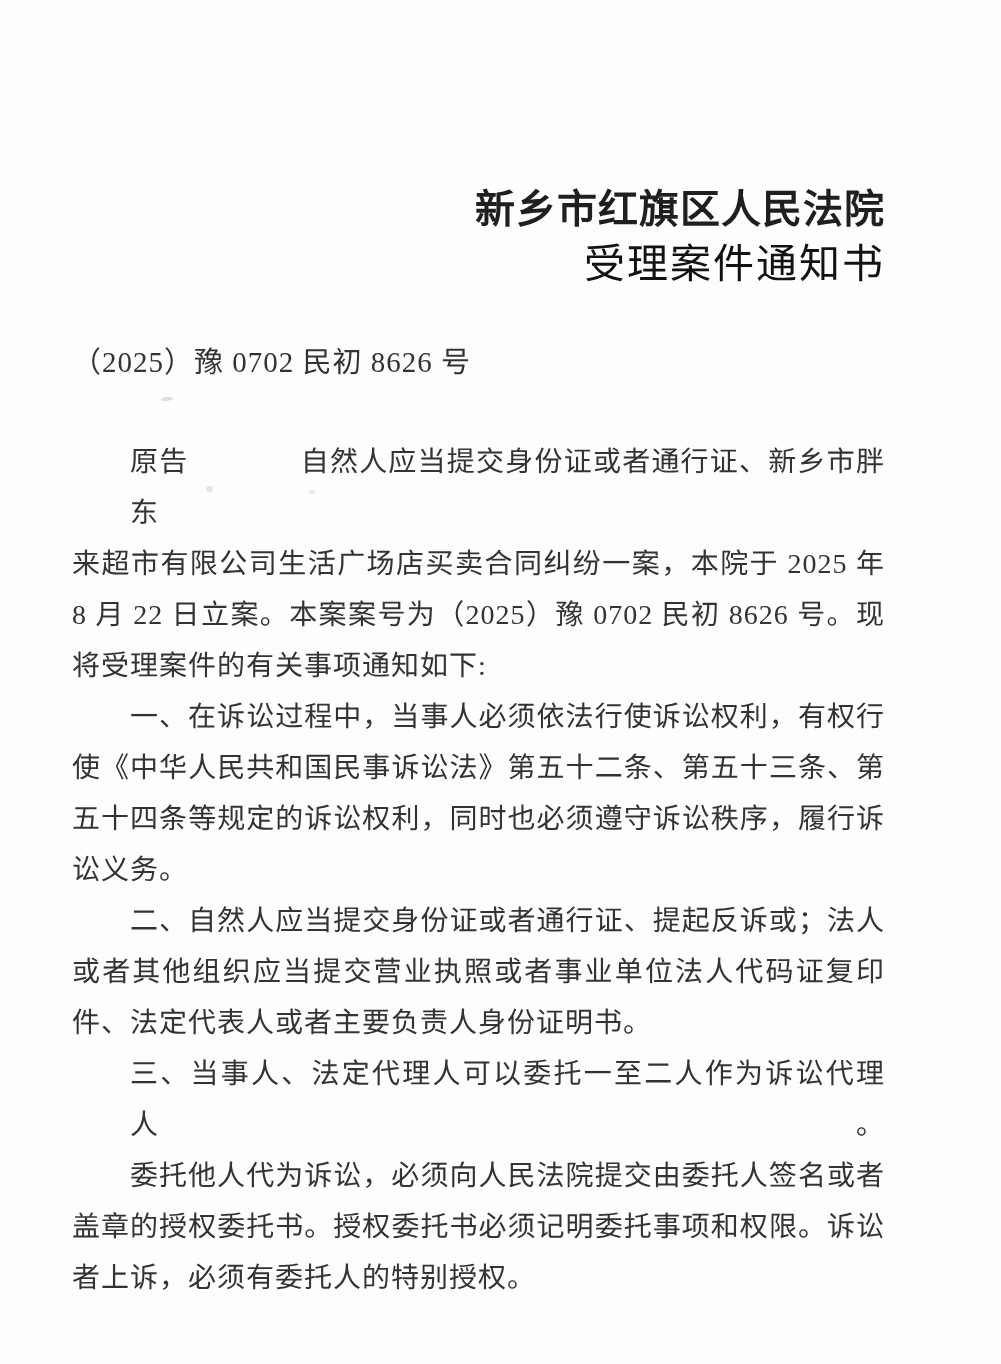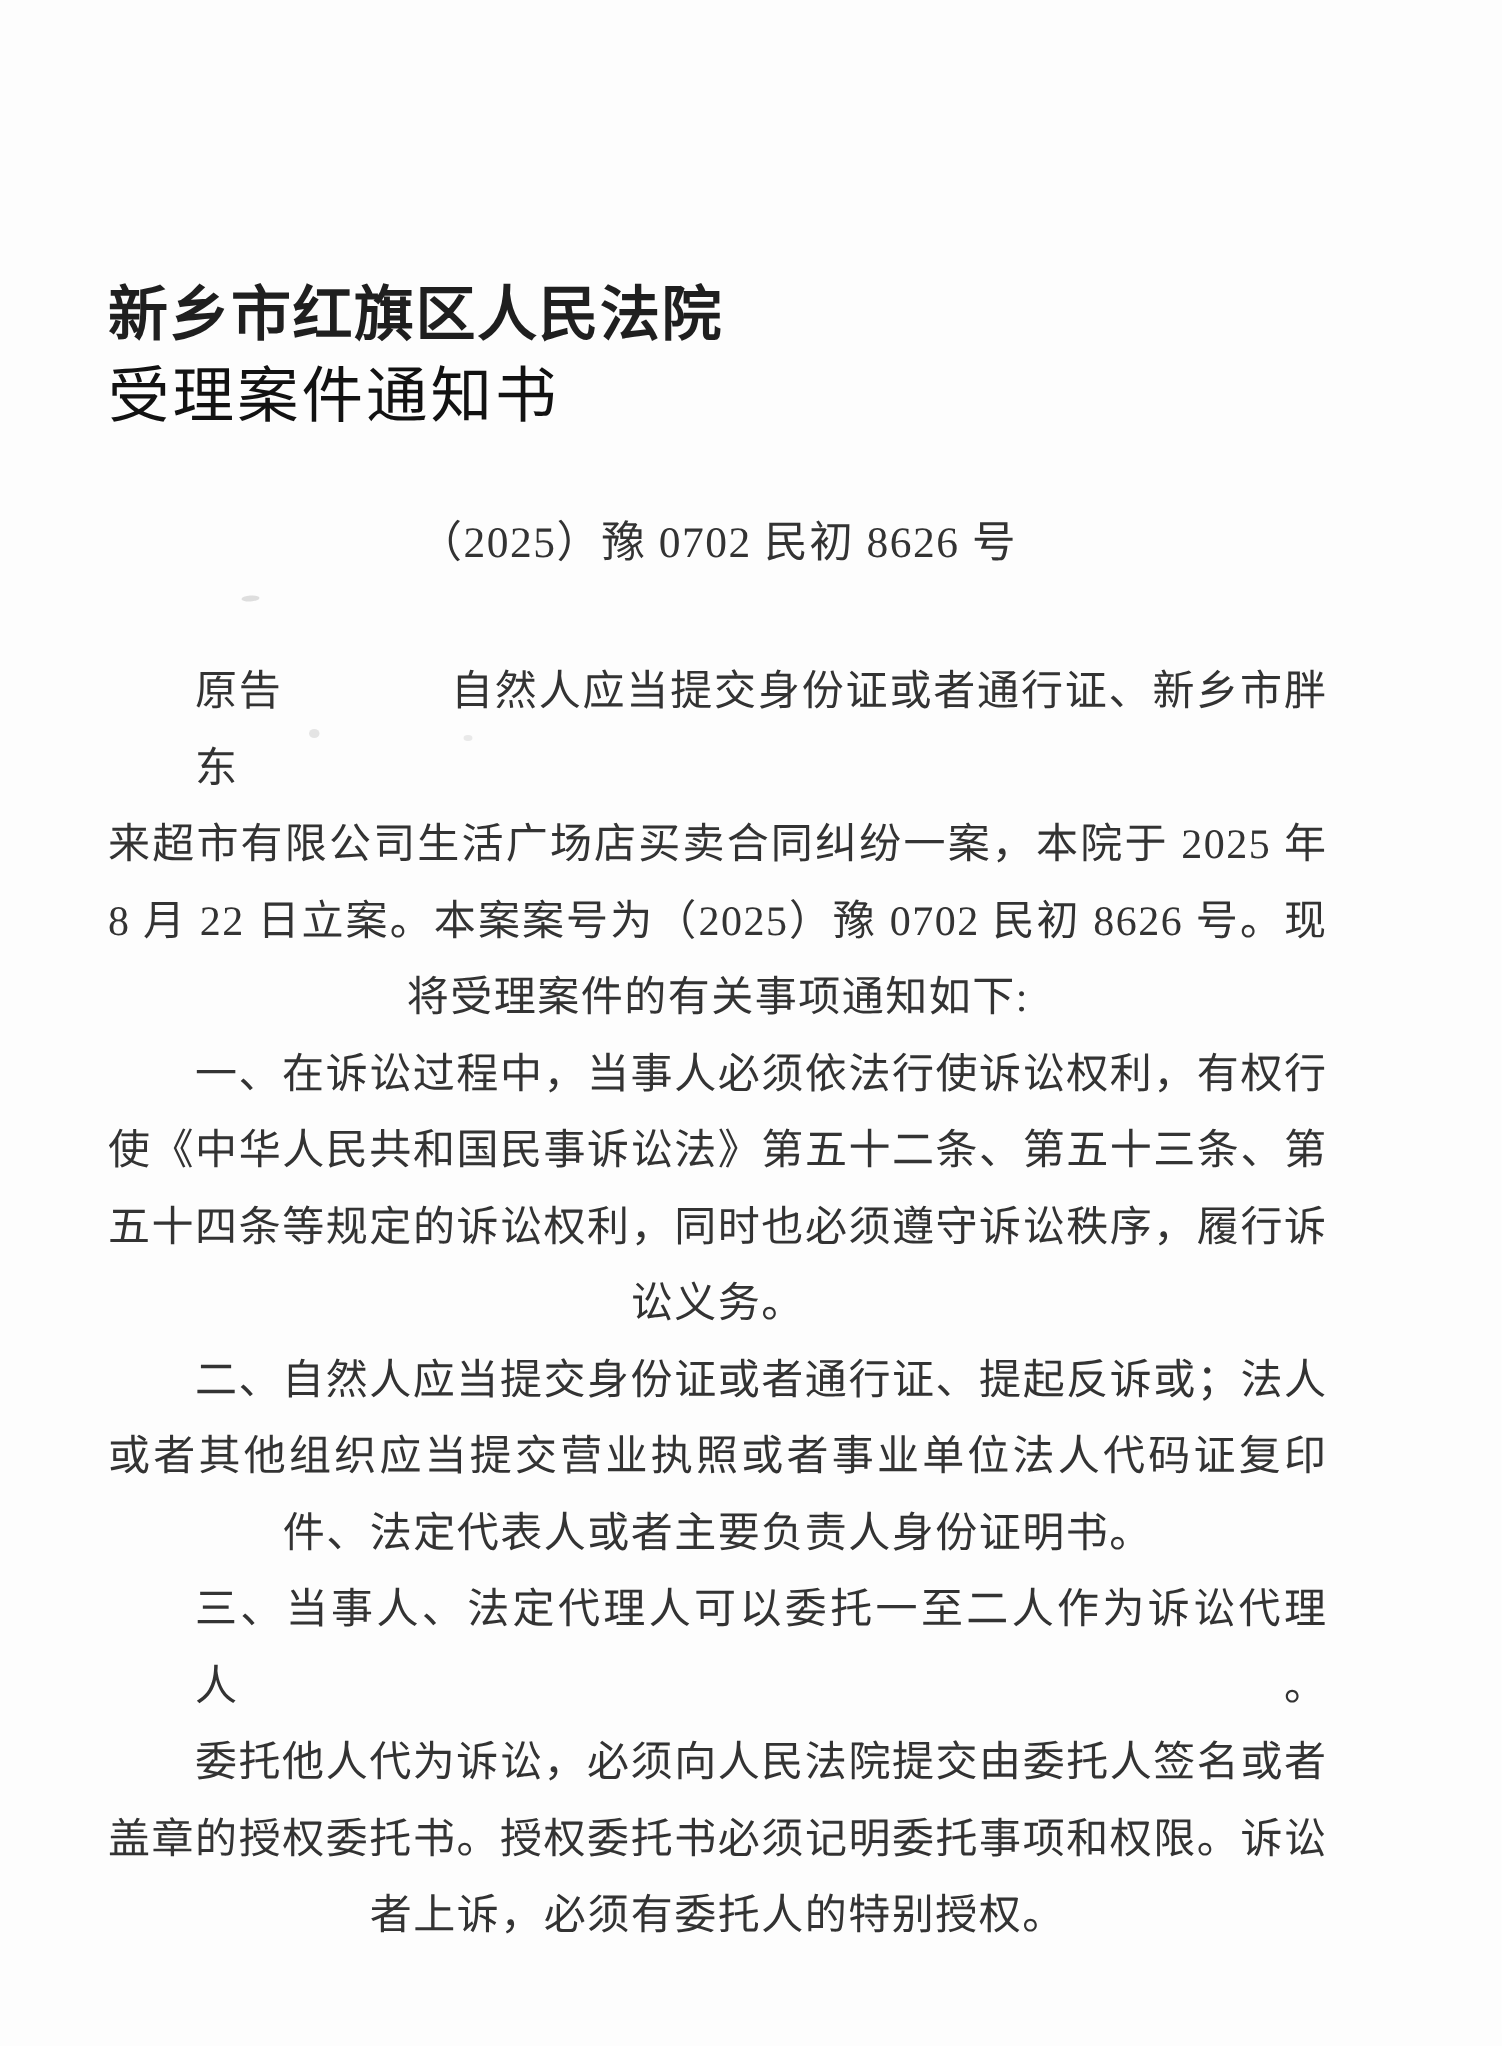--- a/index.html
+++ b/index.html
@@ -14,52 +14,52 @@
     font-family:"Liberation Serif","DejaVu Serif",serif;
     width:1001px;height:1364px;
     position:relative;
     overflow:hidden;
   }
   .page{
     position:absolute;inset:0;
     background:var(--bg);
     padding:0 116px 0 72px;
   }
-  .titles{ text-align:left; padding-top:186px; }
+  .titles{ text-align:right; padding-top:186px; }
   .court-name{
     font-size:40px;
     font-weight:600;
     letter-spacing:1px;
     color:var(--title);
     line-height:48px;
   }
   .doc-title{
     font-size:41px;
     font-weight:400;
     letter-spacing:2px;
     color:var(--subtitle);
     line-height:52px;
     margin-top:4px;
   }
   .case-number{
     margin-top:54px;
-    text-align:center;
+    text-align:left;
     font-size:29px;
     color:var(--text);
     letter-spacing:1px;
     line-height:36px;
   }
   .doc-body{ margin-top:56px; }
   .line{
     font-size:28px;
     line-height:51px;
     color:var(--text);
     letter-spacing:1px;
     white-space:nowrap;
-    text-align:center;
+    text-align:left;
   }
   .line.fill{
     white-space:normal;
     text-align:justify;
     text-align-last:justify;
     -moz-text-align-last:justify;
   }
   .line.indent{ padding-left:58px; }
   .gap{ display:inline-block; height:1px; vertical-align:baseline; }
   .smudge{

